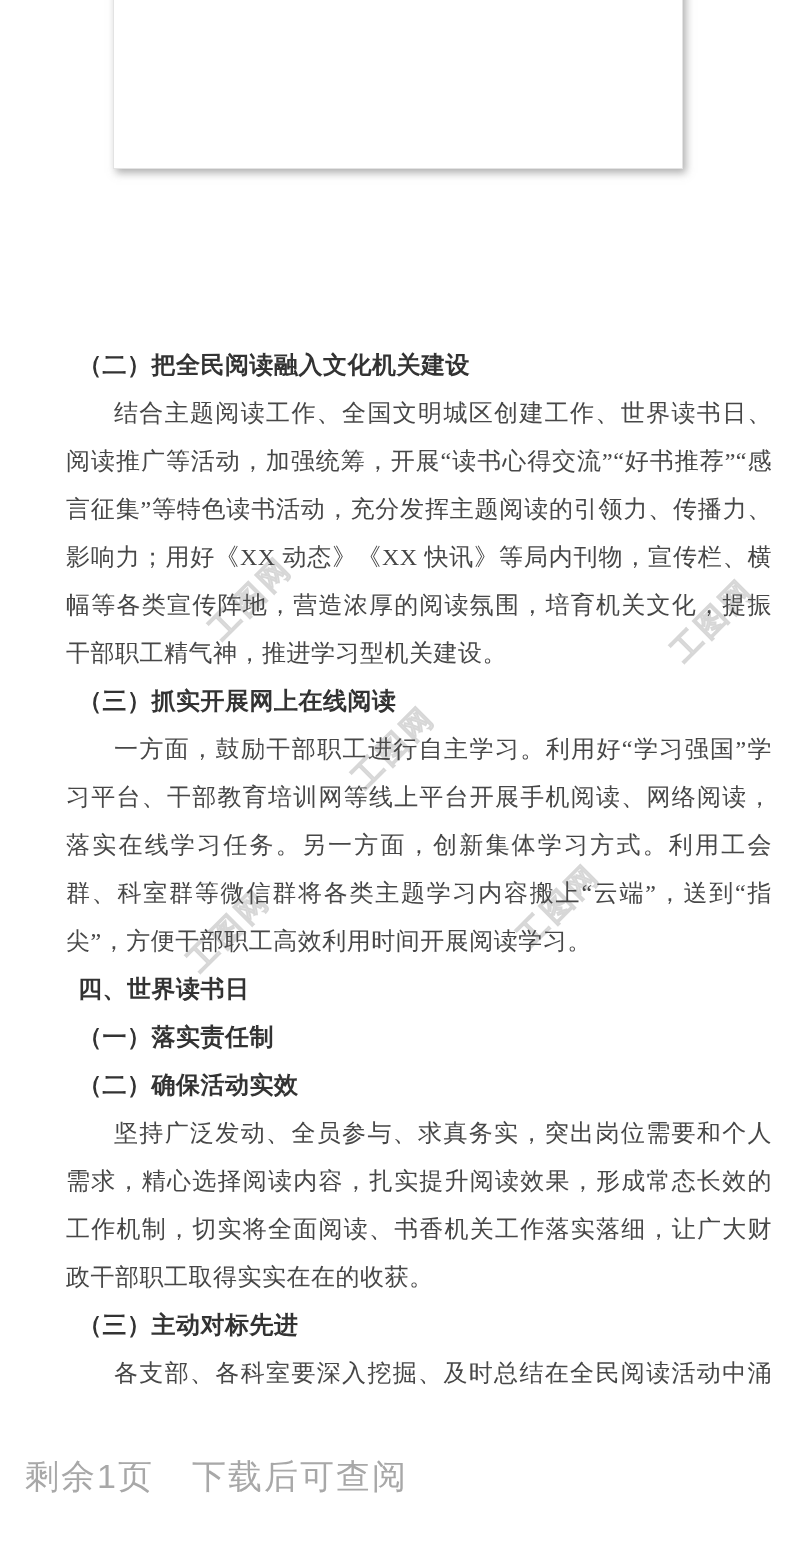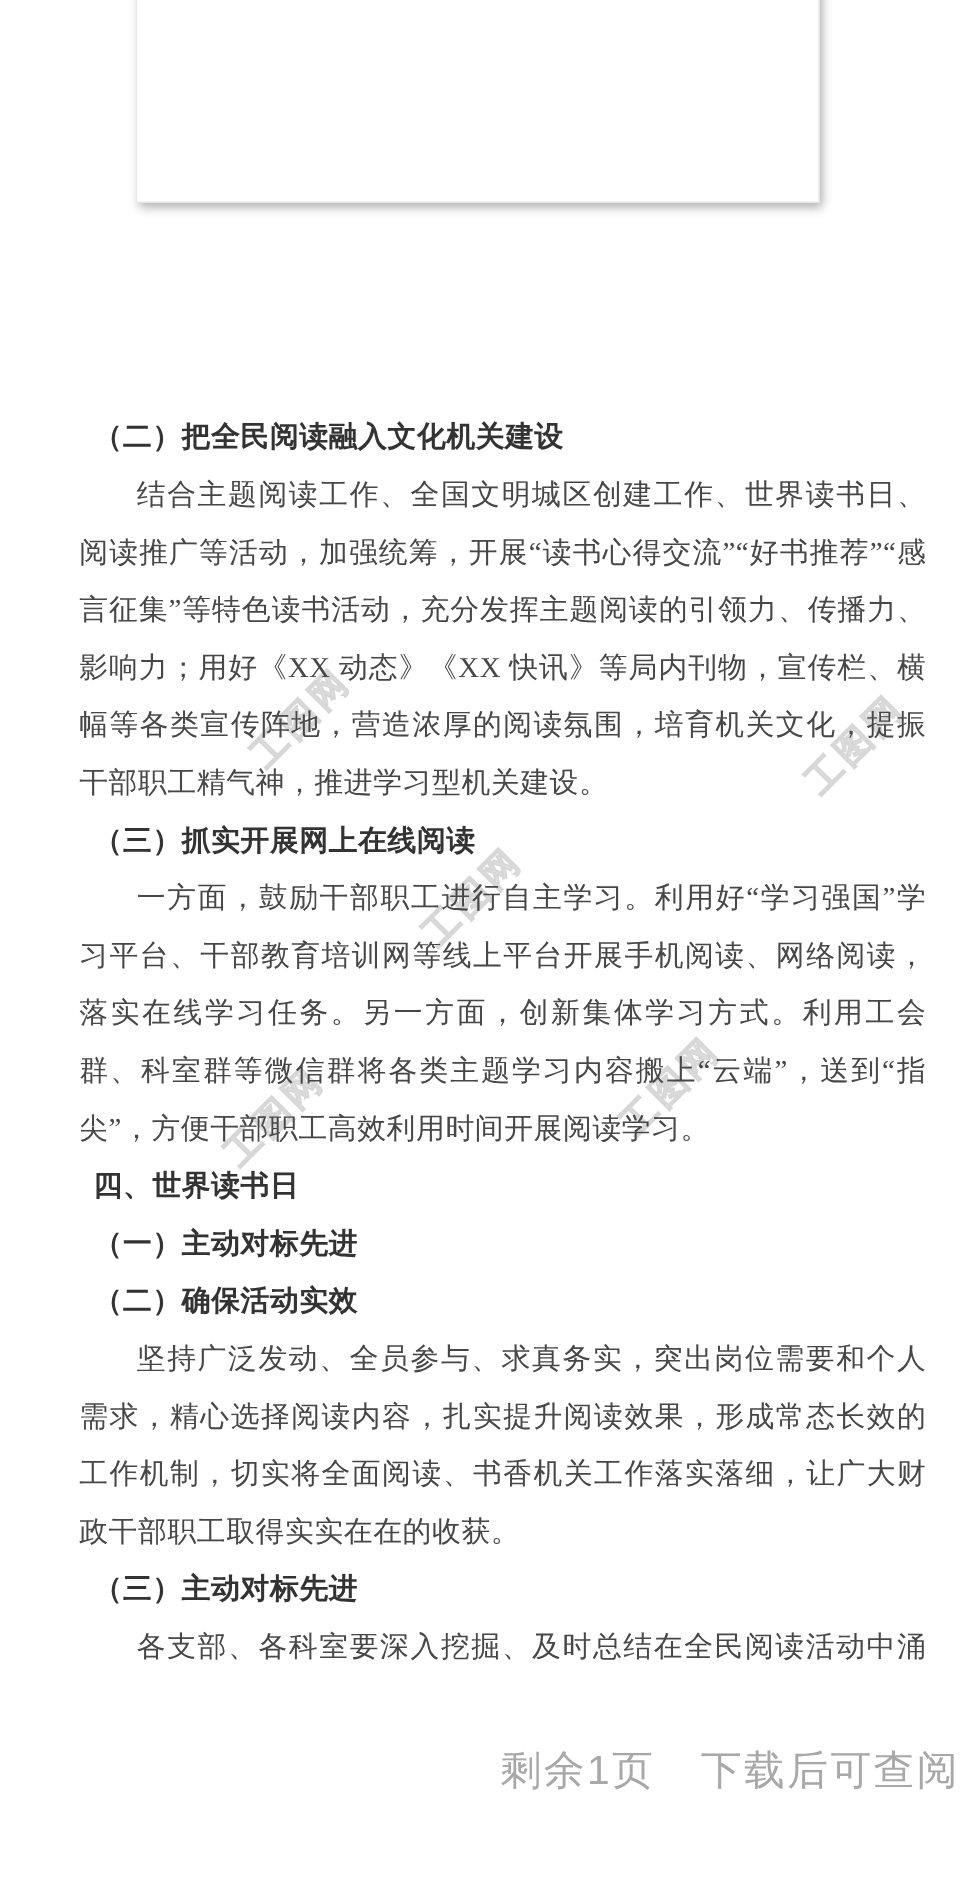--- a/index.html
+++ b/index.html
@@ -83,21 +83,21 @@
   }
   .doc p.cut { text-align-last: justify; }
 
   
   .footer-note {
     position: absolute;
     z-index: 2;
     left: 0;
     top: 1452px;
     width: 800px;
-    text-align: right;
+    text-align: left;
     font-family: "Liberation Sans", "DejaVu Sans", sans-serif;
     font-size: 34px;
     line-height: 48px;
     color: #a8a8a8;
     letter-spacing: 2px;
     padding-left: 25px;
   }
   .footer-note .gap { display: inline-block; width: 38px; }
 </style>
 </head>
@@ -118,21 +118,21 @@
 
 <div class="doc">
   <div class="heading">（二）把全民阅读融入文化机关建设</div>
   <p>结合主题阅读工作、全国文明城区创建工作、世界读书日、阅读推广等活动，加强统筹，开展“读书心得交流”“好书推荐”“感言征集”等特色读书活动，充分发挥主题阅读的引领力、传播力、影响力；用好《XX 动态》《XX 快讯》等局内刊物，宣传栏、横幅等各类宣传阵地，营造浓厚的阅读氛围，培育机关文化，提振干部职工精气神，推进学习型机关建设。</p>
 
   <div class="heading">（三）抓实开展网上在线阅读</div>
   <p>一方面，鼓励干部职工进行自主学习。利用好“学习强国”学习平台、干部教育培训网等线上平台开展手机阅读、网络阅读，落实在线学习任务。另一方面，创新集体学习方式。利用工会群、科室群等微信群将各类主题学习内容搬上“云端”，送到“指尖”，方便干部职工高效利用时间开展阅读学习。</p>
 
   <div class="heading">四、世界读书日</div>
 
-  <div class="heading">（一）主动对标先进</div>
+  <div class="heading">（一）落实责任制</div>
 
   <div class="heading">（二）确保活动实效</div>
   <p>坚持广泛发动、全员参与、求真务实，突出岗位需要和个人需求，精心选择阅读内容，扎实提升阅读效果，形成常态长效的工作机制，切实将全面阅读、书香机关工作落实落细，让广大财政干部职工取得实实在在的收获。</p>
 
   <div class="heading">（三）主动对标先进</div>
   <p class="cut">各支部、各科室要深入挖掘、及时总结在全民阅读活动中涌现的新鲜经验和优秀做法，做好活动材料收集整理及报送工作，通过典型示范引领，不断探索群众喜闻乐见、鲜活生动、富</p>
 </div>
 
 <div class="footer-note">
   <span>剩余1页</span><span class="gap"></span><span>下载后可查阅</span>

